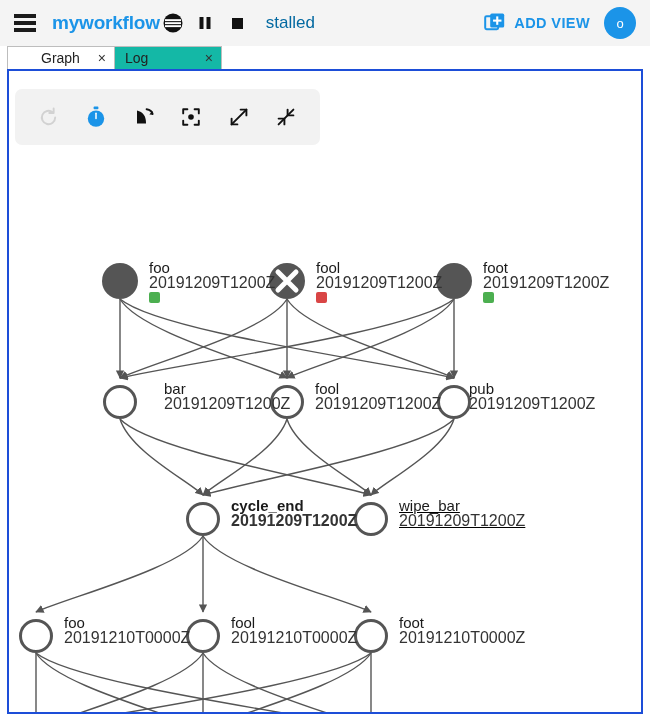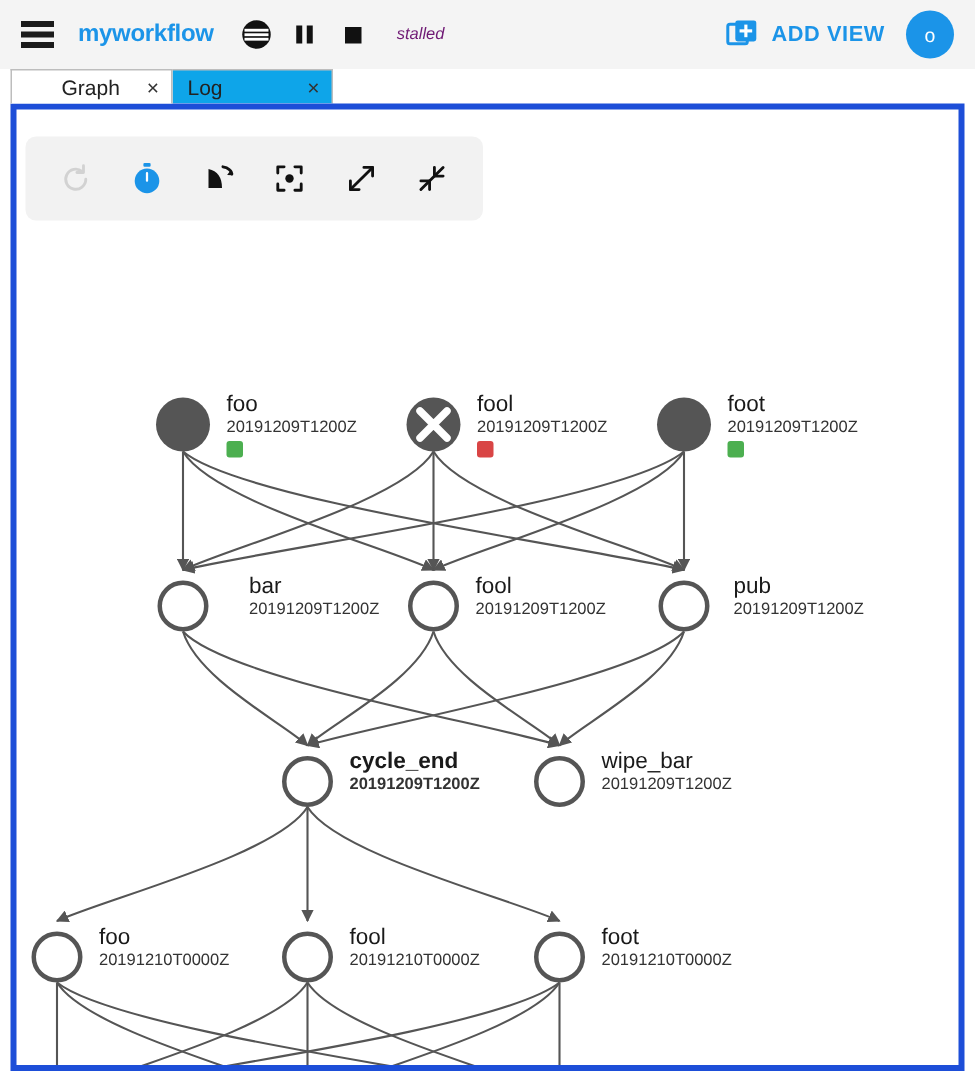--- a/index.html
+++ b/index.html
@@ -38,45 +38,44 @@
     height: 4px;
     background: #1b1b1b;
     border-radius: 0;
   }
   .hamburger i:nth-child(1) { width: 22px; }
   .hamburger i:nth-child(2) { width: 22px; }
   .hamburger i:nth-child(3) { width: 22px; }
 
   .wf-title {
     color: #1b94e8;
-    font-size: 16px;
+    font-size: 19px;
     font-weight: bold;
     letter-spacing: -0.2px;
-    margin-right: 16px;
+    margin-right: 0;
     cursor: pointer;
     white-space: nowrap;
   }
 
   .ctrl-icon {
     width: 26px;
     height: 26px;
     display: flex;
     align-items: center;
     justify-content: center;
     margin-right: 6px;
     cursor: pointer;
   }
   .ctrl-icon svg { display: block; }
 
   .status-text {
-    color: #701a75;
-    font-size: 11px;
+    color: #0369a1;
+    font-size: 17px;
     margin-left: 10px;
     white-space: nowrap;
-    font-style: italic;
   }
 
   .header-right {
     margin-left: auto;
     display: flex;
     align-items: center;
   }
   .add-view-btn {
     display: flex;
     align-items: center;
@@ -130,39 +129,39 @@
     min-width: 108px;
     justify-content: space-between;
   }
   .tab.active {
     background: #ffffff;
     position: relative;
     z-index: 3;
     padding-left: 33px;
   }
   .tab.inactive {
-    background: #0ea5e9;
+    background: #14b8a6;
     margin-left: -1px;
   }
   .tab .tab-close {
     font-size: 14px;
     color: #333;
     margin-left: 16px;
     line-height: 1;
     cursor: pointer;
   }
 
   
   .panel {
     position: absolute;
     left: 7px;
     top: 69px;
     width: 636px;
     height: 645px;
-    border: 4px solid #1d4ed8;
+    border: 2px solid #1d4ed8;
     box-sizing: border-box;
     background: #ffffff;
     overflow: hidden;
   }
 
   .gtoolbar {
     position: absolute;
     left: 6px;
     top: 18px;
     width: 305px;
@@ -202,21 +201,21 @@
     font-family: "Liberation Sans", sans-serif;
     pointer-events: none;
   }
   .node-name {
     font-size: 15px;
     color: #1a1a1a;
     line-height: 16px;
     white-space: nowrap;
   }
   .node-time {
-    font-size: 11px;
+    font-size: 16px;
     color: #333333;
     line-height: 14px;
     white-space: nowrap;
   }
   .node-badge {
     width: 11px;
     height: 11px;
     border-radius: 2px;
     margin-top: 2px;
   }
@@ -388,29 +387,29 @@
           <div class="node-badge" style="background: rgb(76, 175, 80);"></div>
         </div>
         <div class="node-label" style="left: 155px; top: 310px;">
           <div class="node-name">bar</div>
           <div class="node-time">20191209T1200Z</div>
         </div>
         <div class="node-label" style="left: 306px; top: 310px;">
           <div class="node-name">fool</div>
           <div class="node-time">20191209T1200Z</div>
         </div>
-        <div class="node-label" style="left: 478px; top: 310px;">
+        <div class="node-label" style="left: 460px; top: 310px;">
           <div class="node-name">pub</div>
           <div class="node-time">20191209T1200Z</div>
         </div>
         <div class="node-label" style="left: 222px; top: 427px; font-weight: bold;">
           <div class="node-name">cycle_end</div>
           <div class="node-time">20191209T1200Z</div>
         </div>
-        <div class="node-label" style="left: 390px; top: 427px;">
+        <div class="node-label" style="left: 390px; top: 427px; text-decoration: underline;">
           <div class="node-name">wipe_bar</div>
           <div class="node-time">20191209T1200Z</div>
         </div>
         <div class="node-label" style="left: 55px; top: 544px;">
           <div class="node-name">foo</div>
           <div class="node-time">20191210T0000Z</div>
         </div>
         <div class="node-label" style="left: 222px; top: 544px;">
           <div class="node-name">fool</div>
           <div class="node-time">20191210T0000Z</div>

